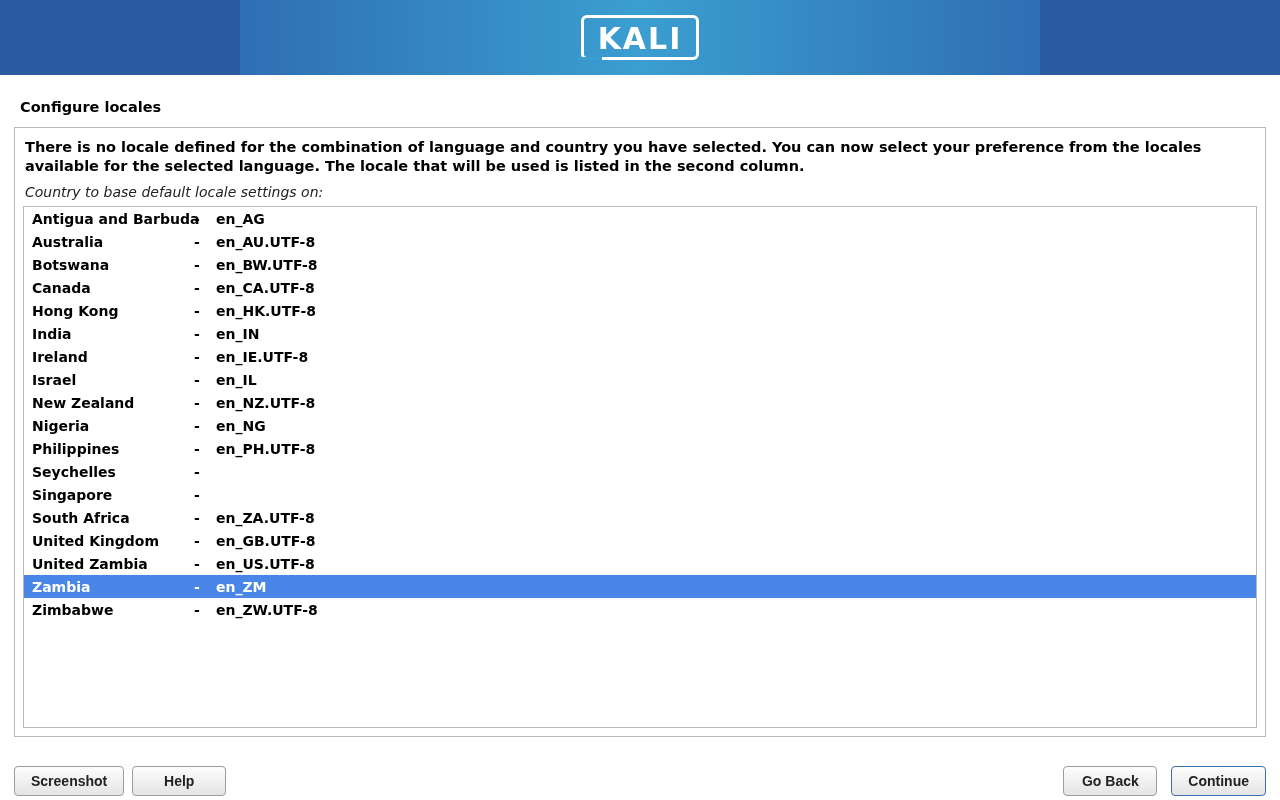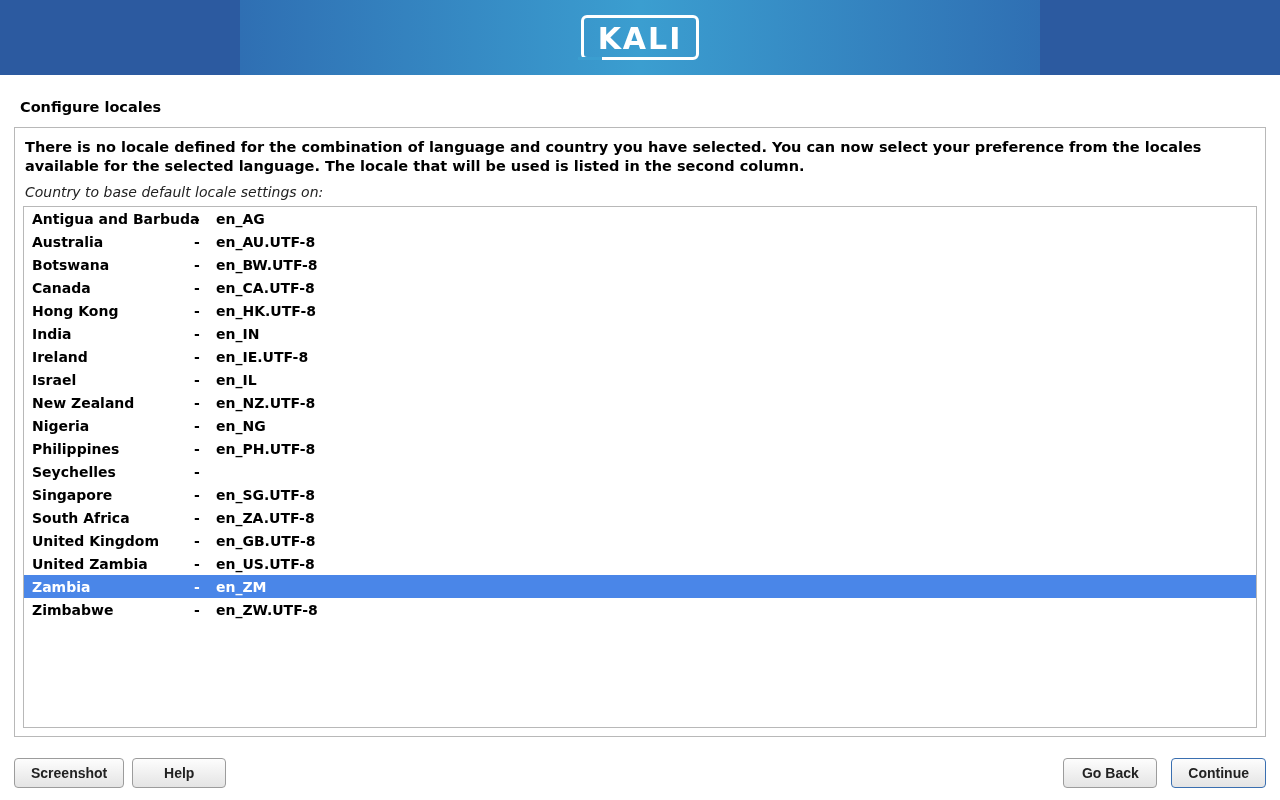--- a/index.html
+++ b/index.html
@@ -96,21 +96,21 @@
     color: #fff;
   }
   .col-country { width: 162px; }
   .col-dash    { width: 22px; text-align: left; }
   .col-locale  { flex: 1; }
 
   
   .footer {
     position: absolute;
     left: 0; right: 0;
-    bottom: 12px;
+    bottom: 4px;
     padding: 0 14px;
     display: flex;
     justify-content: space-between;
     align-items: center;
   }
   .btn-group { display: flex; gap: 8px; }
   button.ui-btn {
     min-width: 94px;
     height: 30px;
     padding: 0 16px;
@@ -197,21 +197,20 @@
         <span class="col-dash">-</span>
         <span class="col-locale">en_PH.UTF-8</span>
       </div>
       <div class="locale-row">
         <span class="col-country">Seychelles</span>
         <span class="col-dash">-</span>
       </div>
       <div class="locale-row">
         <span class="col-country">Singapore</span>
         <span class="col-dash">-</span>
-        <span class="col-locale">en_SG.UTF-8</span>
       </div>
       <div class="locale-row">
         <span class="col-country">South Africa</span>
         <span class="col-dash">-</span>
         <span class="col-locale">en_ZA.UTF-8</span>
       </div>
       <div class="locale-row">
         <span class="col-country">United Kingdom</span>
         <span class="col-dash">-</span>
         <span class="col-locale">en_GB.UTF-8</span>

